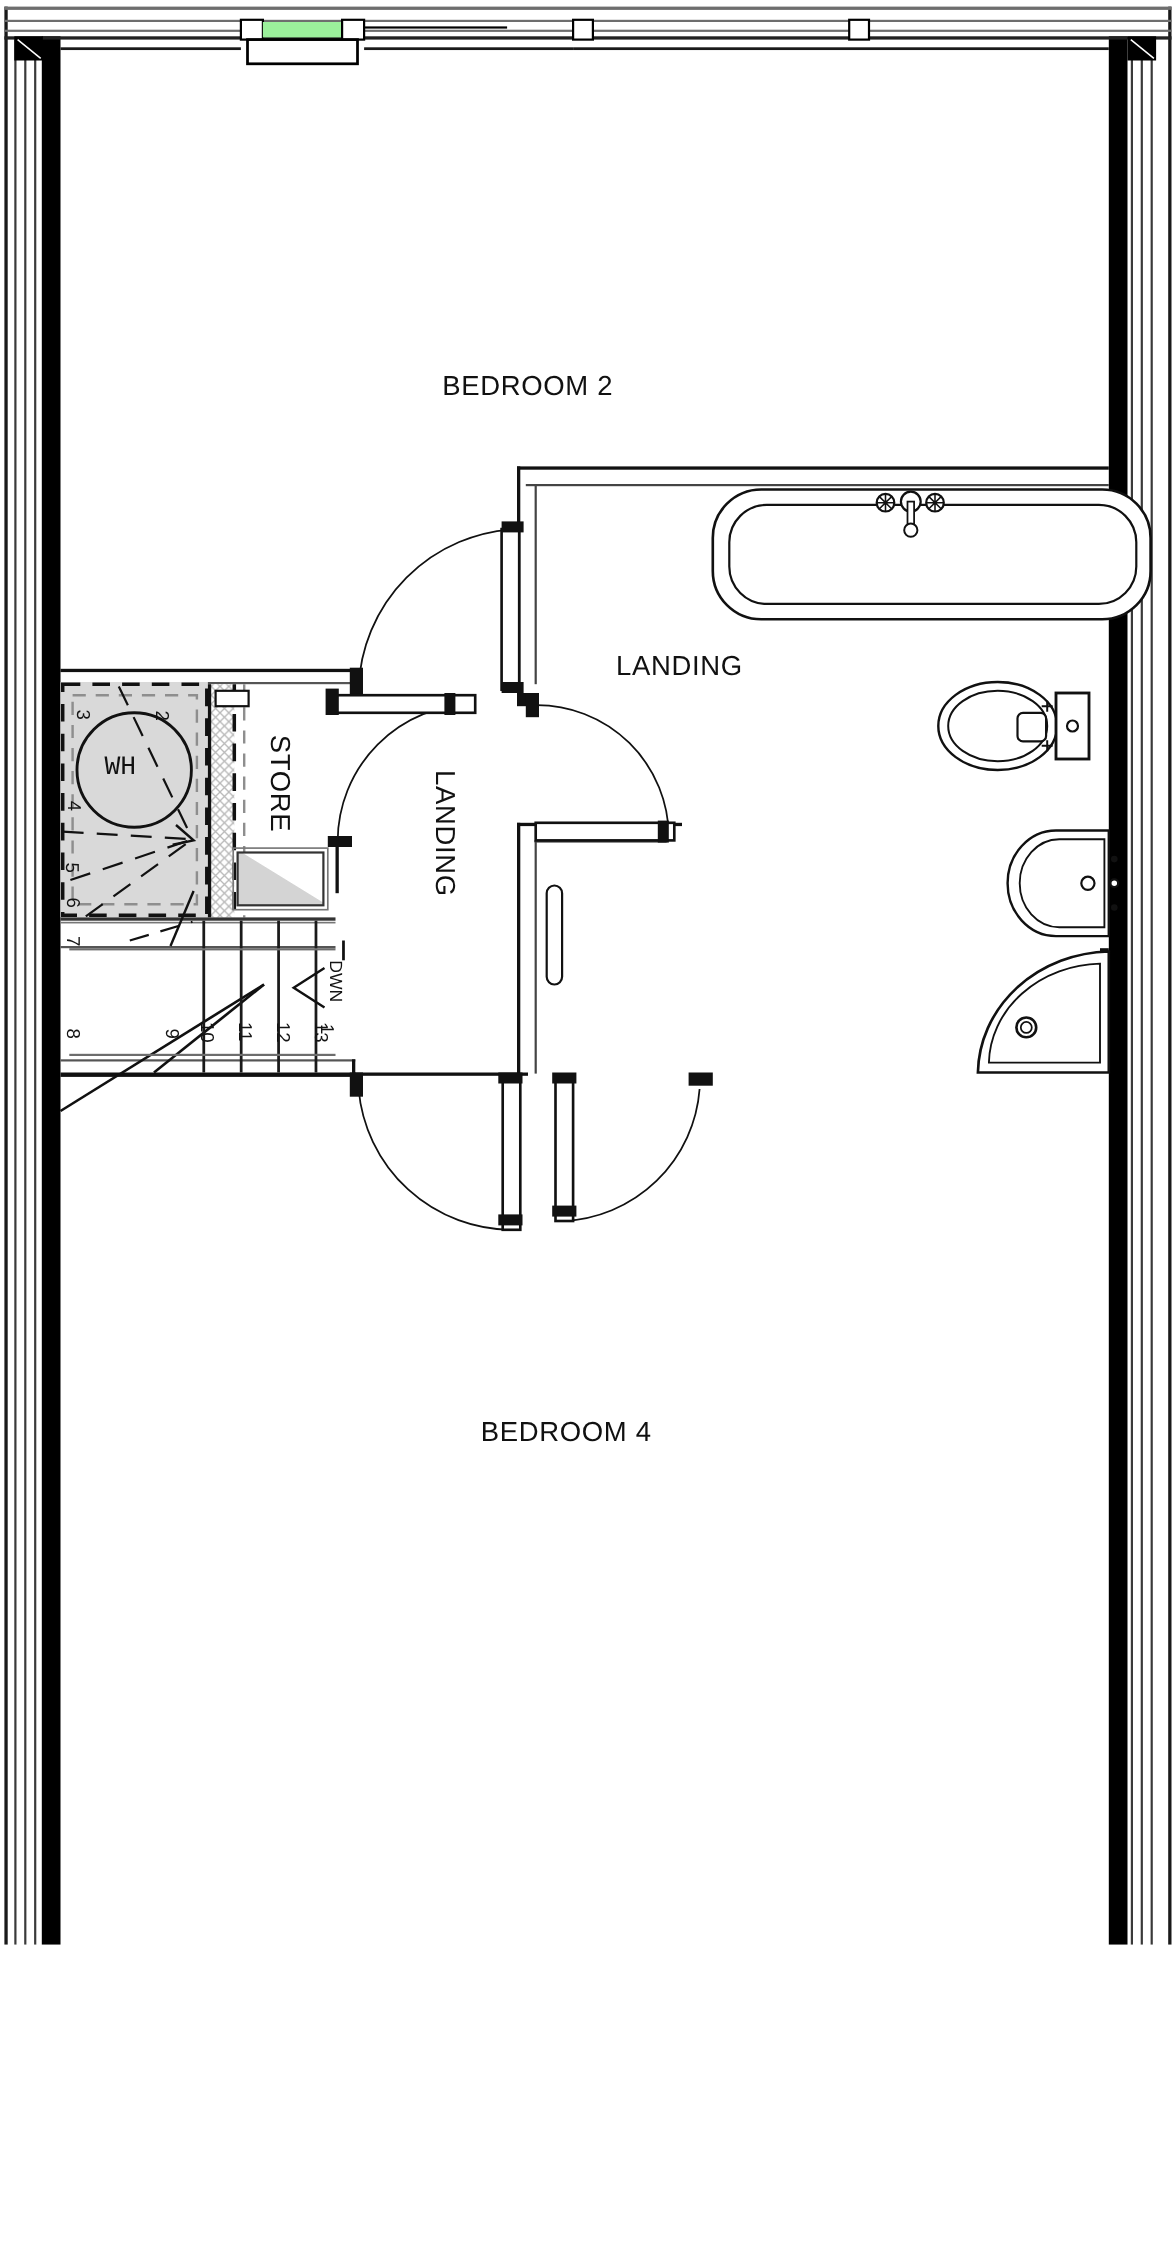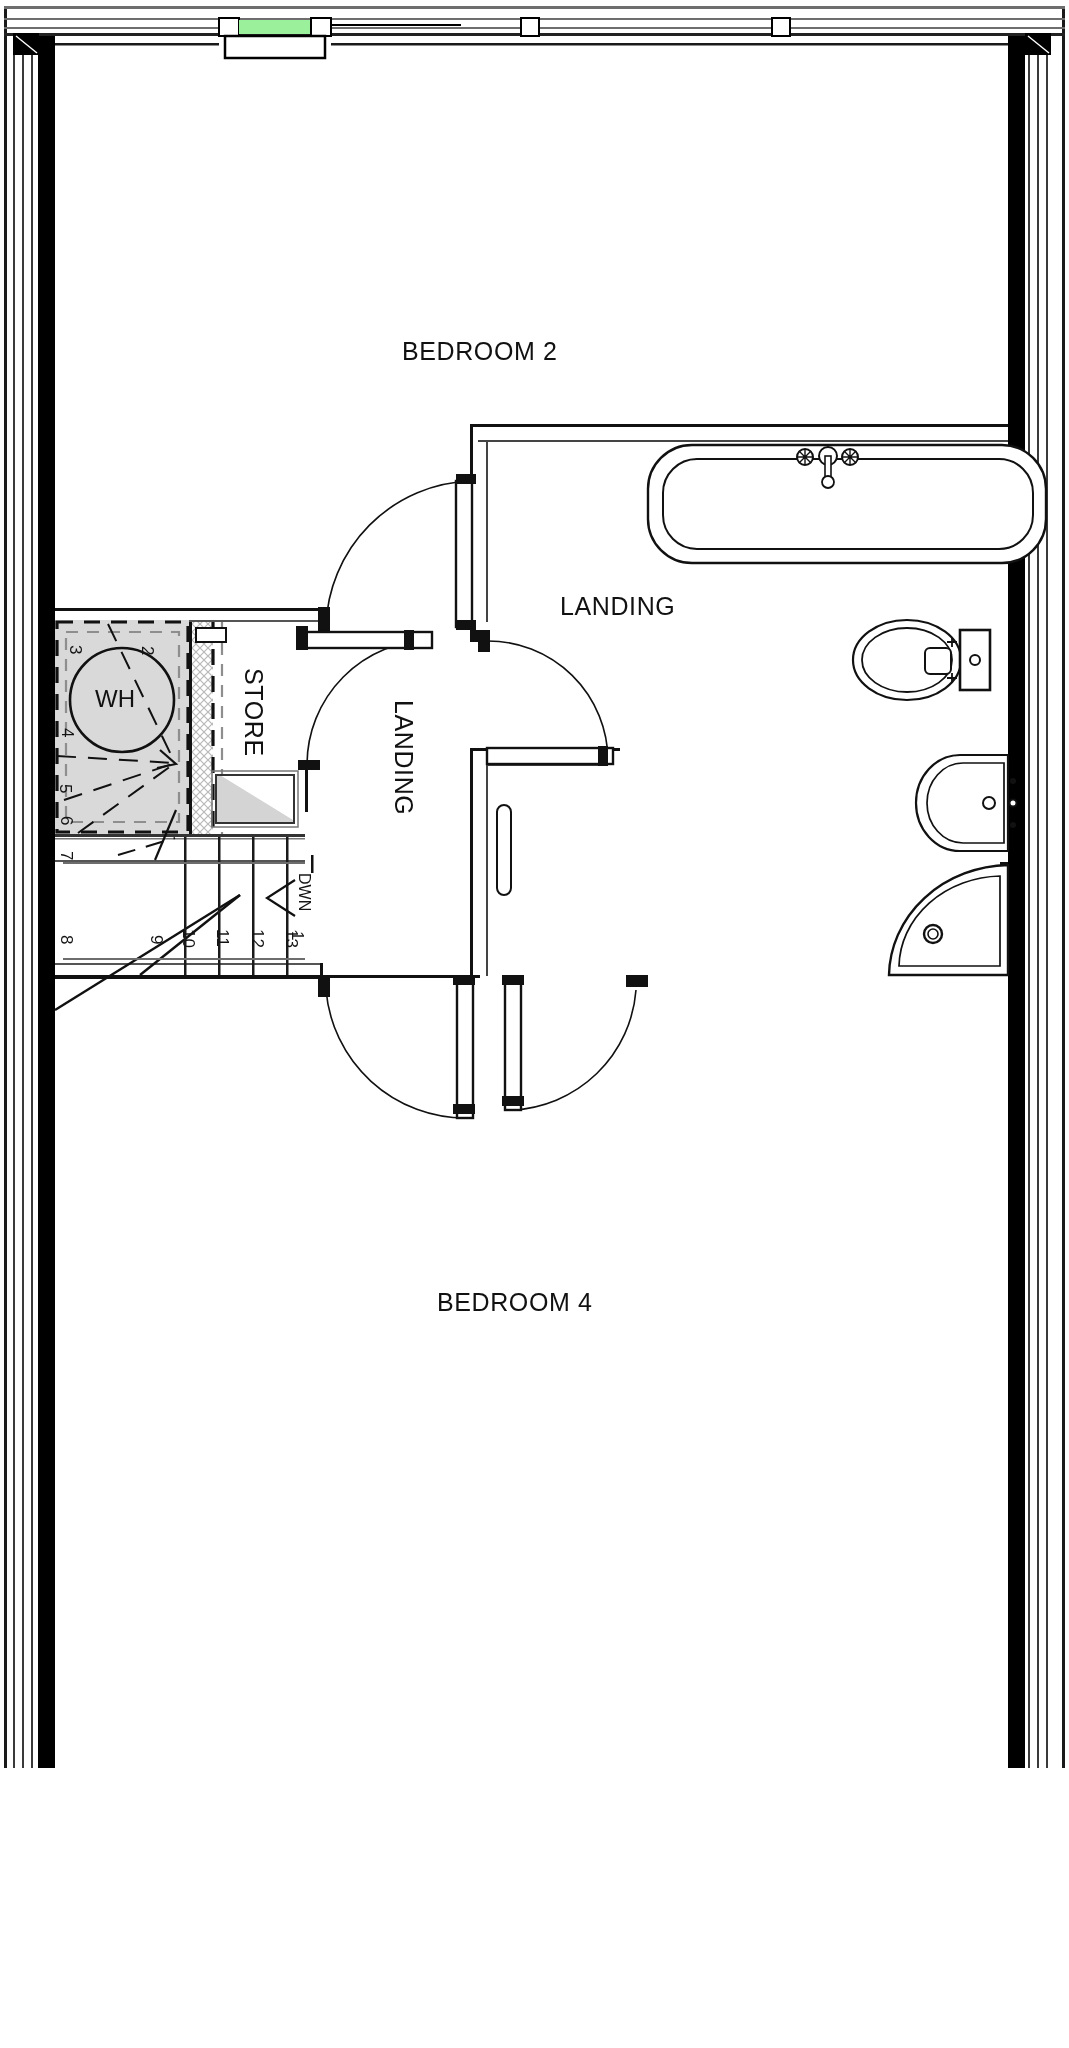--- a/index.html
+++ b/index.html
@@ -26,21 +26,21 @@
   .stair-num{
     position:absolute;
     font-family:"Liberation Sans", sans-serif;
     font-size:17px;
     color:#141414;
     white-space:nowrap;
     user-select:none;
   }
   .wh-label{
     position:absolute;
-    font-family:Liberation Sans, sans-serif;
+    font-family:Liberation Mono, monospace;
     font-size:24px;
     font-weight:500;
     color:#111111;
     user-select:none;
   }
   .dwn-label{
     position:absolute;
     font-family:"Liberation Sans", sans-serif;
     font-size:16px;
     color:#141414;

